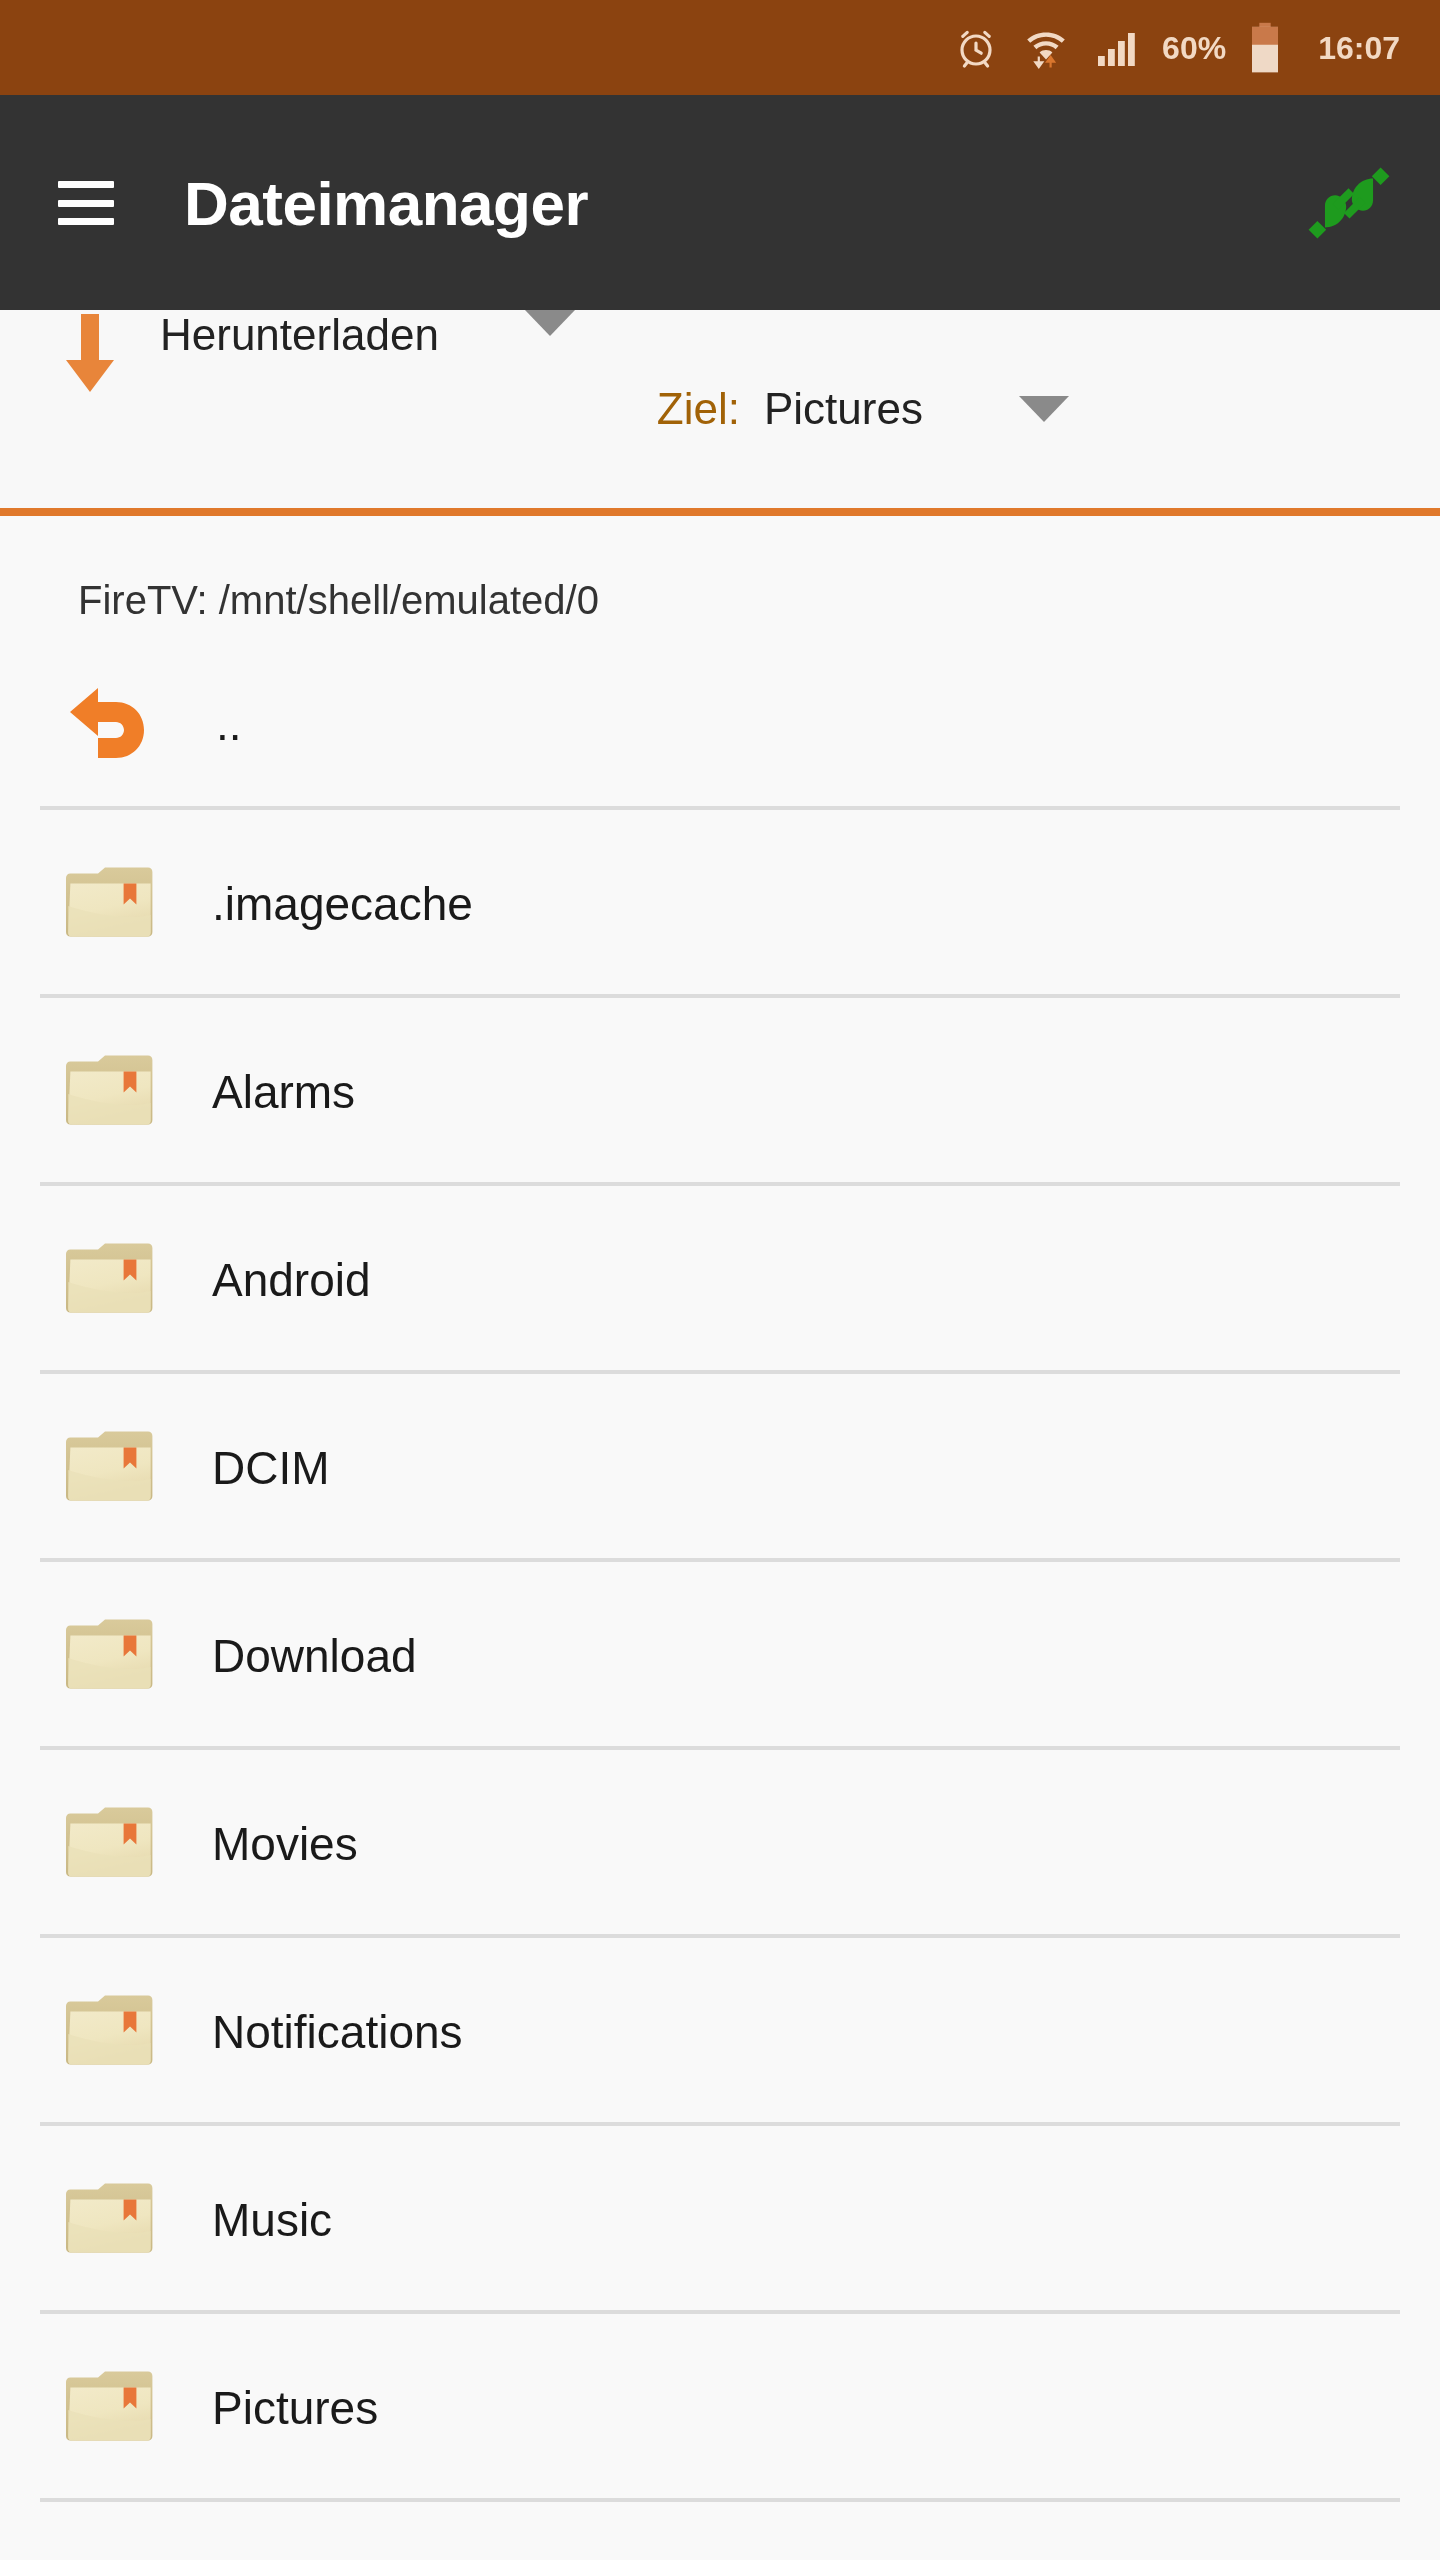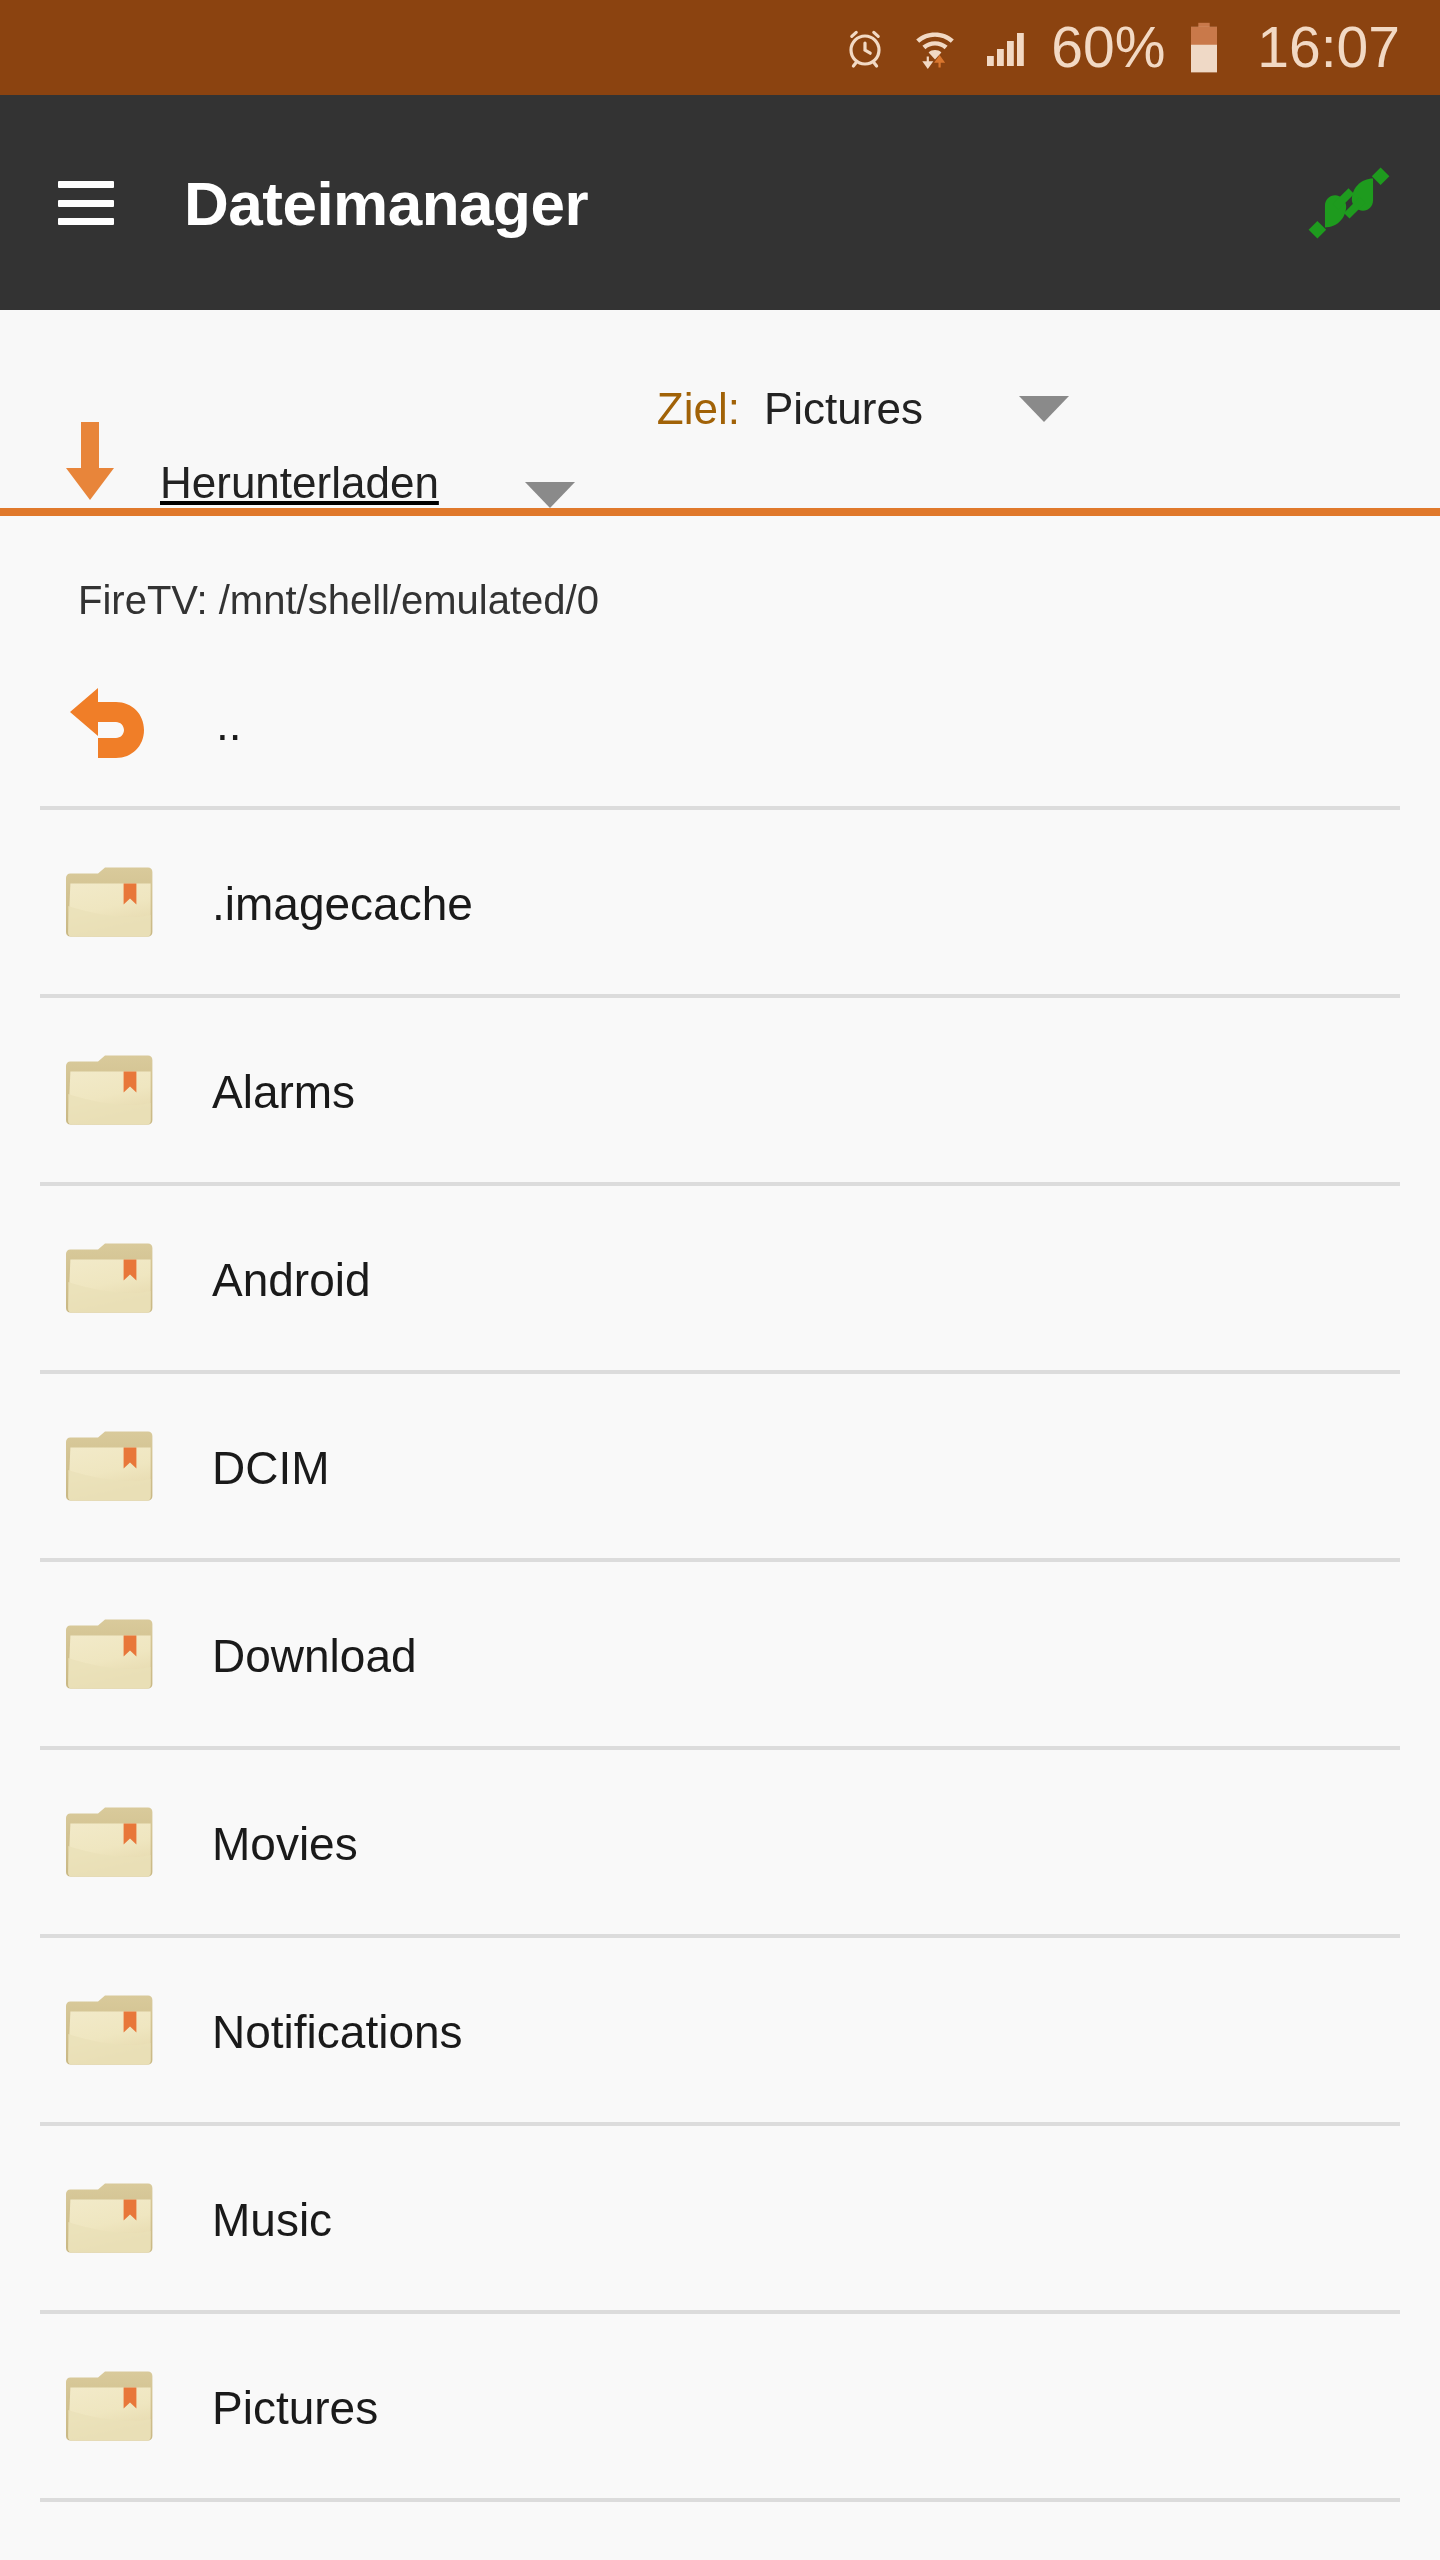--- a/index.html
+++ b/index.html
@@ -28,22 +28,22 @@
     padding-right: 40px;
     box-sizing: border-box;
   }
   .status-icons {
     display: flex;
     align-items: center;
     gap: 22px;
   }
   .sb-text {
     color: #F2D9C4;
-    font-size: 57px;
-    font-weight: 400;
+    font-size: 32px;
+    font-weight: 700;
     letter-spacing: 0px;
     line-height: 1;
     white-space: nowrap;
   }
   .sb-clock { margin-left: 14px; }
   .icon-svg { display: block; }
 
   
   .app-bar {
     position: absolute;
@@ -98,25 +98,24 @@
     width: 1440px;
     height: 198px;
     background: #F8F8F8;
     display: flex;
     align-items: center;
     box-sizing: border-box;
     padding: 0 0 0 0;
   }
   .tb-mode {
     display: flex;
-    align-items: flex-end;
+    align-items: flex-start;
     cursor: pointer;
     height: 100%;
     padding-left: 62px;
-    text-decoration: underline;
   }
   .dl-arrow { flex: 0 0 auto; }
   .tb-mode-label {
     font-size: 44px;
     color: #222222;
     margin-left: 42px;
     white-space: nowrap;
   }
   .caret {
     width: 0; height: 0;

